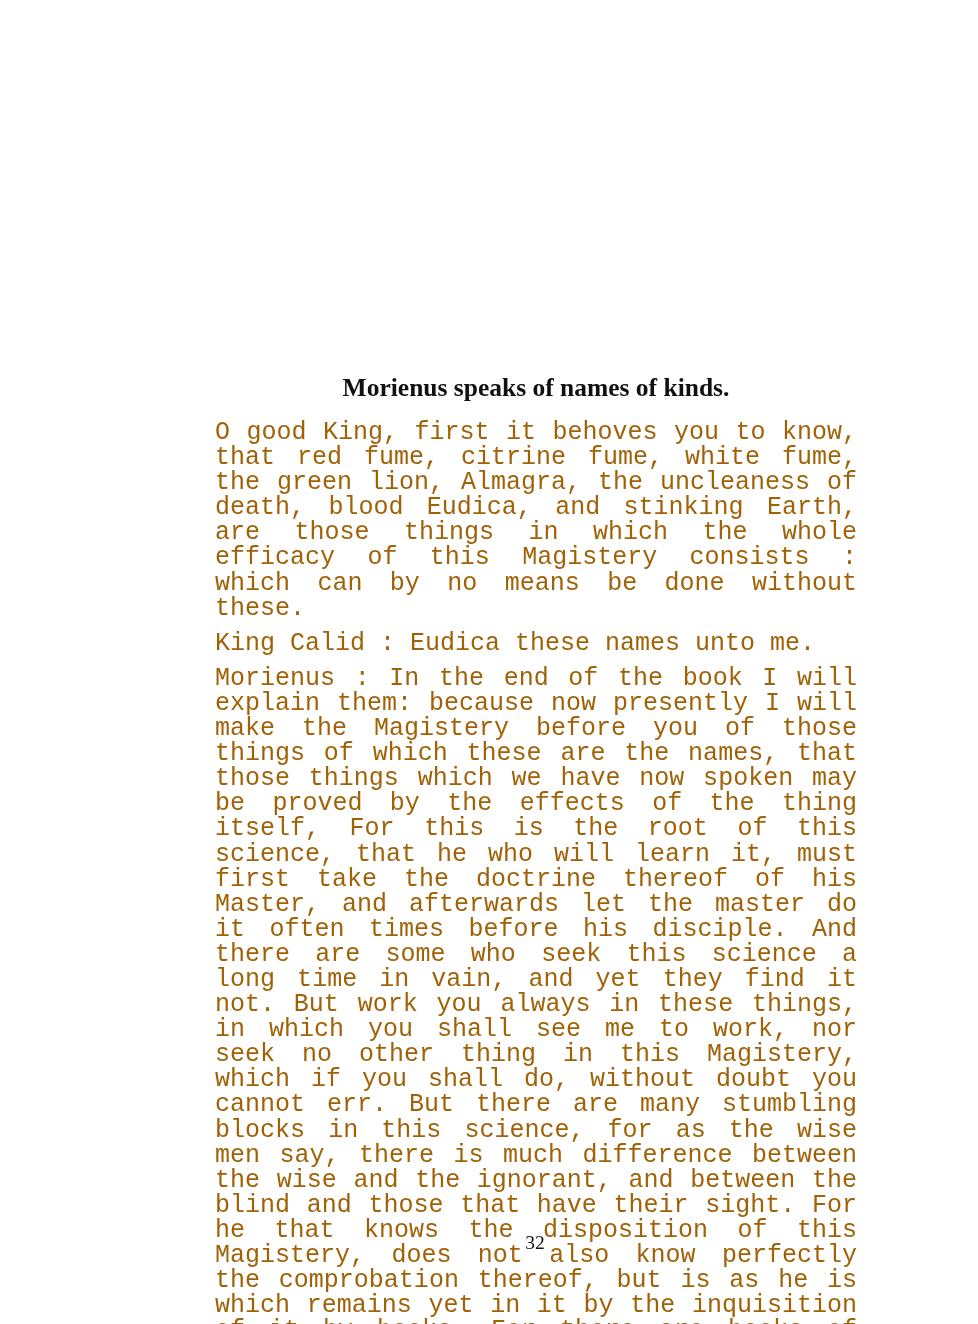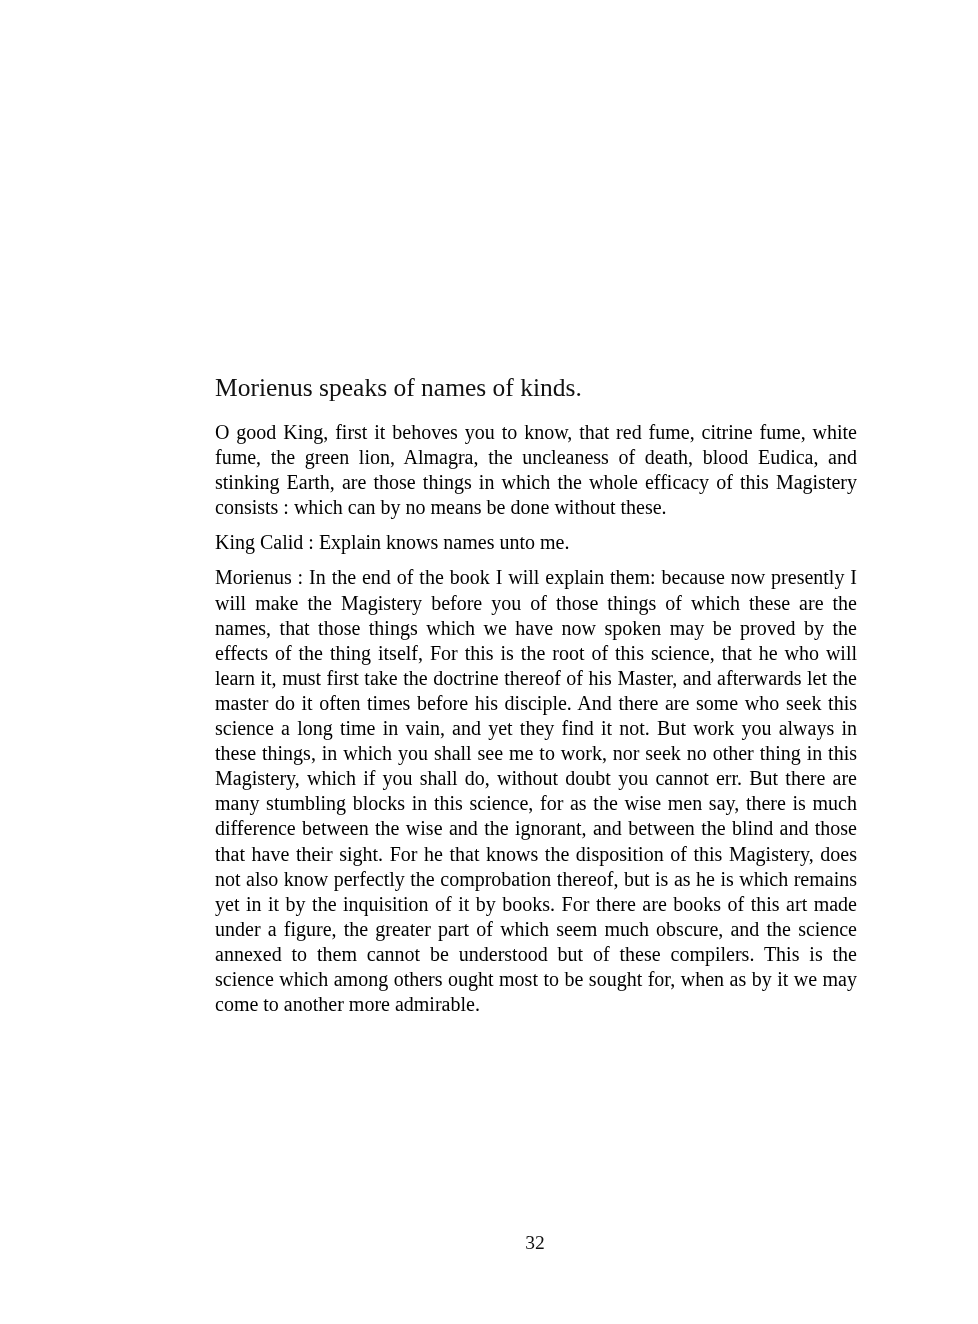--- a/index.html
+++ b/index.html
@@ -1,26 +1,26 @@
 <!DOCTYPE html>
 <html><head>
 <meta charset="utf-8">
 <style>
   html, body { margin: 0; padding: 0; background: #ffffff; }
   body { width: 978px; height: 1324px; position: relative; overflow: hidden; }
   .page { position: absolute; left: 0; top: 0; width: 978px; height: 1324px; background: #fff; color: #111; font-family: "Liberation Serif", "DejaVu Serif", serif; }
-  .heading { position: absolute; top: 371px; left: 215px; width: 642px; font-size: 25.5px; line-height: 34px; margin: 0; font-weight: normal; color: #111; }
+  .heading { position: absolute; top: 371px; left: 215px; width: 642px; text-align: center; font-size: 25.5px; line-height: 34px; margin: 0; font-weight: bold; color: #111; }
   .body-text { position: absolute; top: 420px; left: 215px; width: 642px; }
-  .para { margin: 0 0 10px 0; font-size: 20px; line-height: 25.1px; text-align: justify; color: #000000; }
+  .para { margin: 0 0 10px 0; font-size: 25px; line-height: 25.1px; text-align: justify; color: #a16207; font-family: Liberation Mono, monospace; }
   .page-number { position: absolute; top: 1231px; left: 0; width: 1070px; text-align: center; font-size: 19.5px; line-height: 24px; color: #111; }
 </style>
 </head>
 <body>
 
 <div class="page">
   <h2 class="heading">Morienus speaks of names of kinds.</h2>
   <div class="body-text">
     <p class="para">O good King, first it behoves you to know, that red fume, citrine fume, white fume, the green lion, Almagra, the uncleaness of death, blood Eudica, and stinking Earth, are those things in which the whole efficacy of this Magistery consists : which can by no means be done without these.</p>
-    <p class="para">King Calid : Explain knows names unto me.</p>
+    <p class="para">King Calid : Eudica these names unto me.</p>
     <p class="para">Morienus : In the end of the book I will explain them: because now presently I will make the Magistery before you of those things of which these are the names, that those things which we have now spoken may be proved by the effects of the thing itself, For this is the root of this science, that he who will learn it, must first take the doctrine thereof of his Master, and afterwards let the master do it often times before his disciple. And there are some who seek this science a long time in vain, and yet they find it not. But work you always in these things, in which you shall see me to work, nor seek no other thing in this Magistery, which if you shall do, without doubt you cannot err. But there are many stumbling blocks in this science, for as the wise men say, there is much difference between the wise and the ignorant, and between the blind and those that have their sight. For he that knows the disposition of this Magistery, does not also know perfectly the comprobation thereof, but is as he is which remains yet in it by the inquisition of it by books. For there are books of this art made under a figure, the greater part of which seem much obscure, and the science annexed to them cannot be understood but of these compilers. This is the science which among others ought most to be sought for, when as by it we may come to another more admirable.</p>
   </div>
   <div class="page-number">32</div>
 </div>
 
 </body></html>

